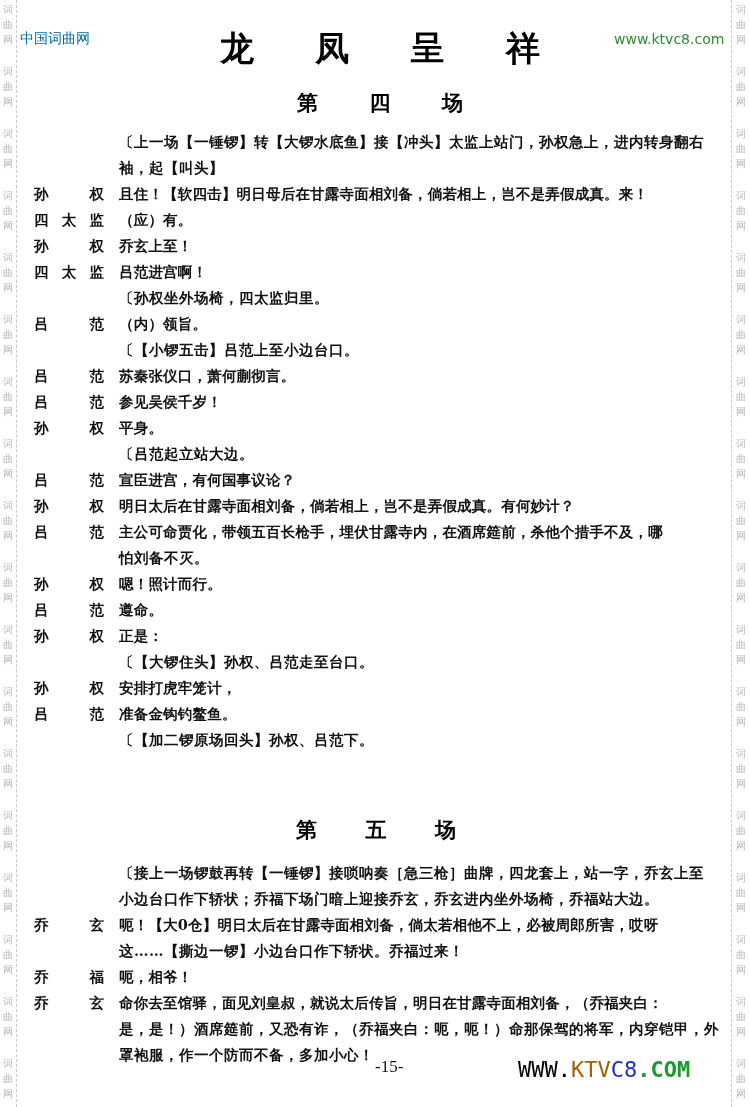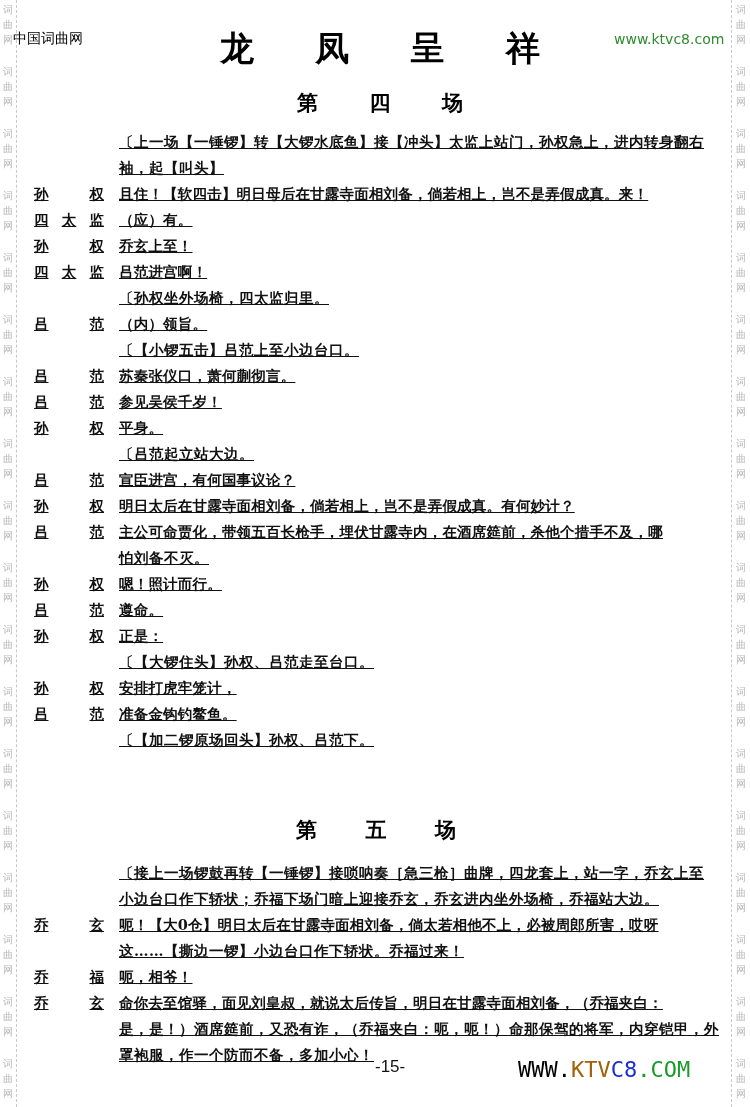--- a/index.html
+++ b/index.html
@@ -7,42 +7,42 @@
        font-family:"DejaVu Serif","Liberation Serif",serif;color:#111;}
   .wm-col{position:absolute;top:0;width:14px;font-family:"DejaVu Sans","Liberation Sans",sans-serif;
           font-size:10px;line-height:15px;color:#b9b9b9;text-align:center;}
   .wm-col.left{left:1px;}
   .wm-col.right{left:734px;}
   .wm-col .grp{height:60px;padding-top:2px;}
   .wm-col .grp span{display:block;height:15px;}
   .dash{position:absolute;top:0;height:1107px;border-left:1px dashed #c8c8c8;}
   .dash.left{left:16px;}
   .dash.right{left:731px;}
-  .site-left{position:absolute;left:13px;top:30px;font-family:"DejaVu Sans","Liberation Sans",sans-serif;
-             font-size:14px;color:#000000;}
+  .site-left{position:absolute;left:20px;top:30px;font-family:"DejaVu Sans","Liberation Sans",sans-serif;
+             font-size:14px;color:#0369a1;}
   .site-right{position:absolute;left:614px;top:31px;font-family:"DejaVu Sans","Liberation Sans",sans-serif;
               font-size:14px;color:#2e8b2e;}
   .title{position:absolute;left:220px;top:26px;width:320px;display:flex;justify-content:space-between;
          font-family:"DejaVu Sans","Liberation Sans",sans-serif;font-weight:bold;font-size:34px;color:#000;}
   .scene-title{position:absolute;display:flex;justify-content:space-between;
                font-family:"DejaVu Sans","Liberation Sans",sans-serif;font-weight:bold;font-size:21px;color:#000;}
   .scene4{left:297px;top:89px;width:166px;}
   .scene5{left:296px;top:816px;width:160px;}
   .block{position:absolute;left:34px;width:690px;}
-  .line{position:relative;display:flex;font-size:14.5px;line-height:26px;font-weight:bold;text-decoration:underline;}
+  .line{position:relative;display:flex;font-size:14.5px;line-height:26px;font-weight:bold;}
   .spk{width:70px;flex:none;display:flex;justify-content:space-between;padding-right:0;
        font-family:"DejaVu Sans","Liberation Sans",sans-serif;font-weight:bold;font-size:14.5px;}
   .gap{width:15px;flex:none;}
   .txt{flex:1;letter-spacing:0.2px;}
   .stage .txt{letter-spacing:0.5px;}
-  .page-num{position:absolute;left:375px;top:1057px;font-family:Liberation Sans, sans-serif;
+  .page-num{position:absolute;left:375px;top:1057px;font-family:Liberation Serif, serif;
             font-size:17px;color:#111;}
   .logo{position:absolute;left:518px;top:1057px;font-family:"DejaVu Sans Mono","Liberation Mono",monospace;
         font-size:22px;letter-spacing:0px;}
-  .logo .a{color:#000;margin-top:12px;} .logo .b{color:#a16207;} .logo .c{color:#1a2fd0;margin-top:43px;} .logo .d{color:#1a9a2a;}
+  .logo .a{color:#000;margin-top:12px;} .logo .b{color:#a16207;} .logo .c{color:#1a2fd0;margin-top:43px;} .logo .d{color:#1a9a2a;font-weight:bold;}
 </style>
 </head>
 <body>
 
 <div class="wm-col left" id="wmL">
     <div class="grp">
       <span>词</span>
       <span>曲</span>
       <span>网</span>
     </div>

